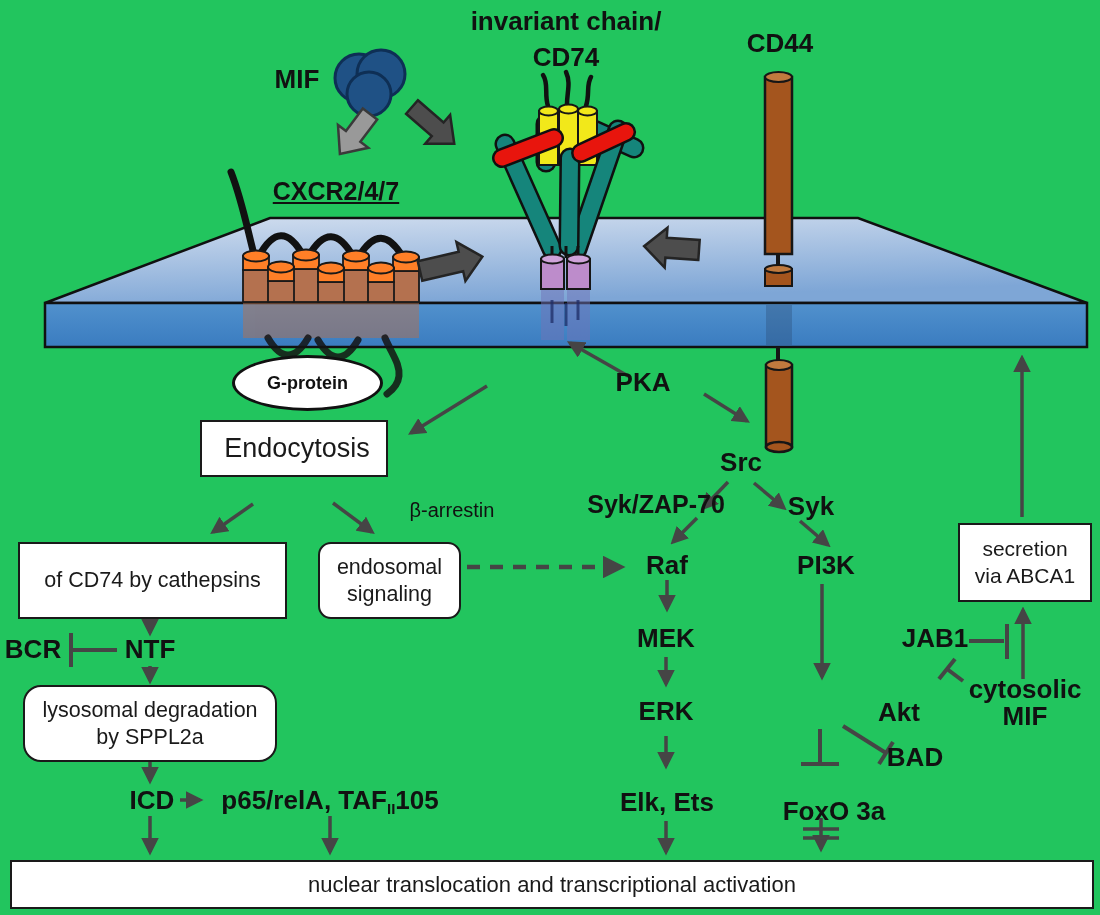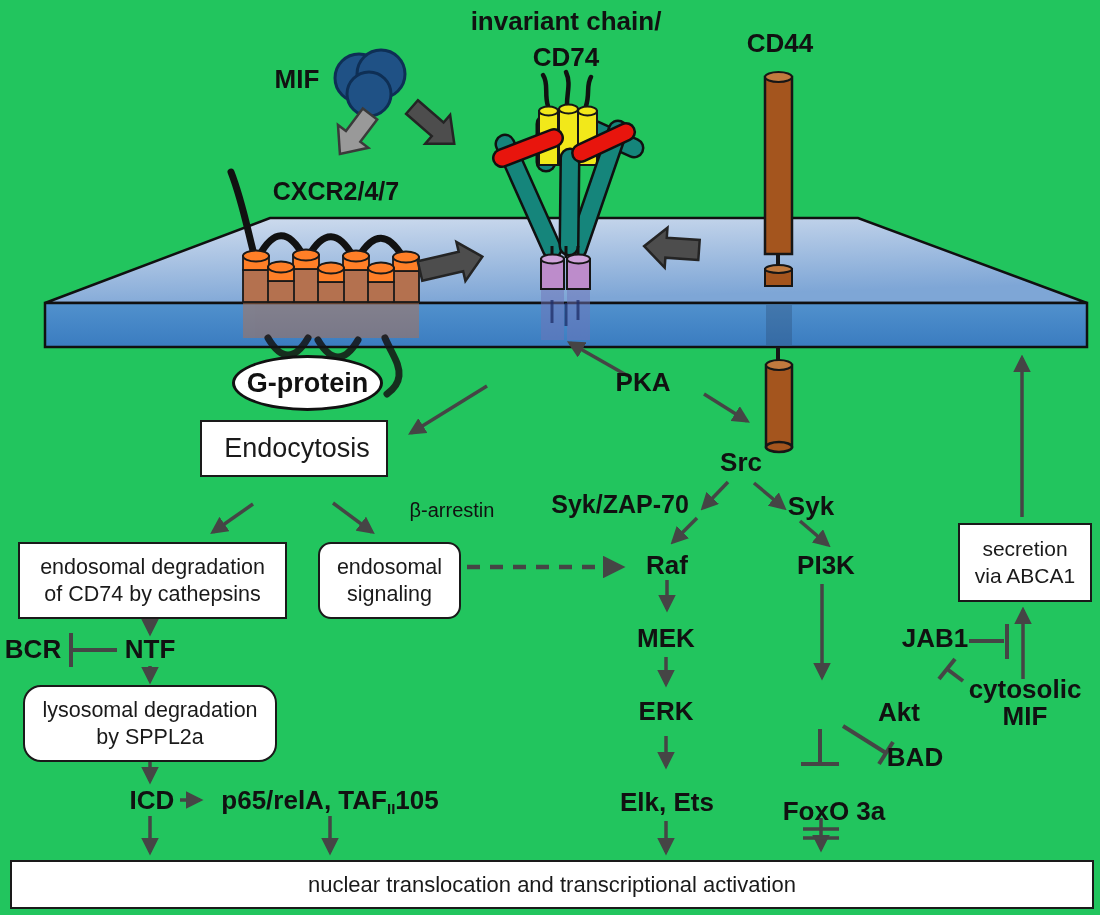--- a/index.html
+++ b/index.html
@@ -7,21 +7,21 @@
           font-family:"Liberation Sans",sans-serif;color:#111;}
   #gfx{position:absolute;left:0;top:0;}
   .lbl{position:absolute;transform:translateX(-50%);font-weight:bold;font-size:26px;
        color:#111;white-space:nowrap;line-height:1.05;text-align:center;}
   .lbl.small{font-weight:normal;font-size:20px;}
   .box{position:absolute;border:2.5px solid #1a1a1a;background:#fff;display:flex;
        flex-direction:column;align-items:center;justify-content:center;text-align:center;
        color:#1a1a1a;font-size:21.5px;line-height:1.25;}
   .box.big{font-size:27px;}
   .ellipse{position:absolute;border:3px solid #111;border-radius:50%;background:#fff;
-       display:flex;align-items:center;justify-content:center;font-weight:bold;font-size:27px;}
+       display:flex;align-items:center;justify-content:center;font-weight:bold;font-size:18px;}
   sub.ii{font-size:15px;vertical-align:-5px;font-weight:bold;}
 </style>
 </head>
 <body>
 
 <div id="canvas">
 
 <svg id="gfx" width="1100" height="915" viewBox="0 0 1100 915">
   <defs>
     <linearGradient id="gradTop" x1="0" y1="0" x2="0.35" y2="1">
@@ -245,24 +245,24 @@
     <line x1="821" y1="818" x2="821" y2="849" marker-end="url(#ah)"></line>
     <line x1="803" y1="829" x2="839" y2="829"></line>
     <line x1="803" y1="838" x2="839" y2="838"></line>
   </g>
 </svg>
 
 <div class="lbl" style="left:566px;top:8px;">invariant chain/</div>
 <div class="lbl" style="left:566px;top:44px;">CD74</div>
 <div class="lbl" style="left:780px;top:30px;">CD44</div>
 <div class="lbl" style="left:297px;top:66px;">MIF</div>
-<div class="lbl" style="left:336px;top:178px;font-size:25px;">CXCR2/4/7</div>
+<div class="lbl" style="left:336px;top:178px;font-size:25px;text-decoration:underline;">CXCR2/4/7</div>
 <div class="lbl" style="left:643px;top:369px;">PKA</div>
 <div class="lbl" style="left:741px;top:449px;">Src</div>
-<div class="lbl" style="left:620px;top:491px;font-size:25px;">Syk/ZAP-70</div>
+<div class="lbl" style="left:656px;top:491px;font-size:25px;">Syk/ZAP-70</div>
 <div class="lbl" style="left:811px;top:493px;">Syk</div>
 <div class="lbl" style="left:667px;top:552px;">Raf</div>
 <div class="lbl" style="left:826px;top:552px;">PI3K</div>
 <div class="lbl" style="left:666px;top:625px;">MEK</div>
 <div class="lbl" style="left:666px;top:698px;">ERK</div>
 <div class="lbl" style="left:667px;top:789px;">Elk, Ets</div>
 <div class="lbl" style="left:854px;top:699px;margin-left:45px;">Akt</div>
 <div class="lbl" style="left:915px;top:744px;">BAD</div>
 <div class="lbl" style="left:820px;top:798px;margin-left:14px;">FoxO 3a</div>
 <div class="lbl" style="left:935px;top:625px;">JAB1</div>
@@ -277,21 +277,20 @@
 <div class="lbl small" style="left:440px;top:500px;padding-left:24px;">β-arrestin</div>
 
 <div class="ellipse" style="left:232px;top:355px;width:145px;height:50px;">
   <span>G-protein</span>
 </div>
 
 <div class="box big" style="left:200px;top:420px;width:178px;height:53px;padding-left:6px;">
   <span>Endocytosis</span>
 </div>
 <div class="box" style="left:18px;top:542px;width:265px;height:73px;">
-  <div>endosomal degradation</div>
   <div>of CD74 by cathepsins</div>
 </div>
 <div class="box" style="left:318px;top:542px;width:139px;height:73px;border-radius:13px;">
   <div>endosomal</div>
   <div>signaling</div>
 </div>
 <div class="box" style="left:23px;top:685px;width:250px;height:73px;border-radius:18px;">
   <div>lysosomal degradation</div>
   <div>by SPPL2a</div>
 </div>

